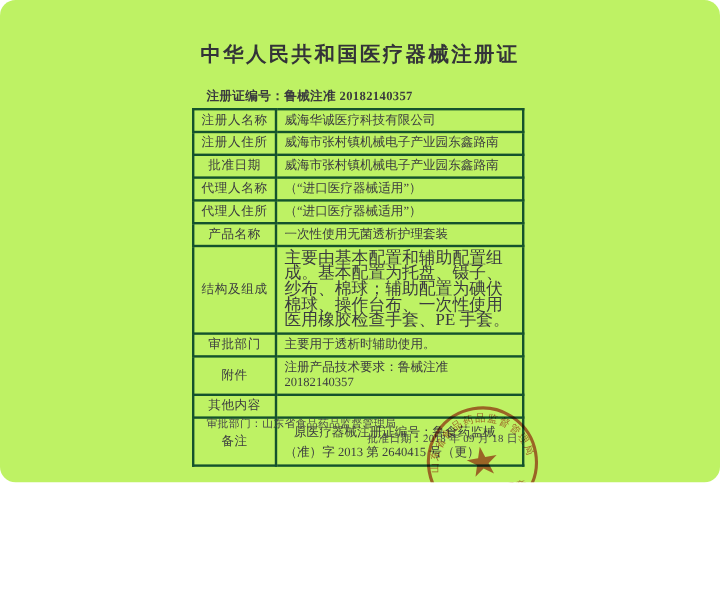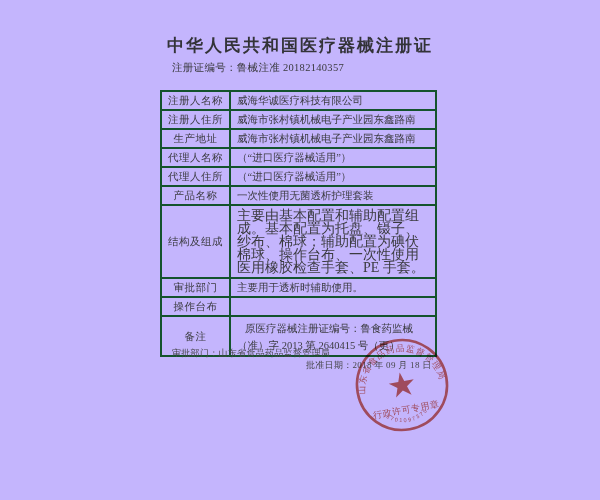--- a/index.html
+++ b/index.html
@@ -1,33 +1,34 @@
 <!DOCTYPE html>
 <html><head>
 <meta charset="utf-8">
 <style>
   * { margin:0; padding:0; box-sizing:border-box; }
   html,body { background:#ffffff; }
   .page {
     position:relative;
-    width:600px; height:500px;
-    background:#c4b5fd;
+    width:600px; height:402px;
+    background:#bef264;
     overflow:hidden;
     font-family:"Liberation Serif","DejaVu Serif",serif;
     color:#3b3b40;
+    border-radius:13px;
   }
   .doc-title {
     position:absolute; top:34px; left:0; width:100%;
     text-align:center;
     font-size:17px; font-weight:600; letter-spacing:2px;
     color:#333338;
   }
   .cert-line {
-    position:absolute; top:61px; left:172px;
-    font-size:10.5px; font-weight:400; letter-spacing:0.3px;
+    position:absolute; top:73px; left:172px;
+    font-size:10.5px; font-weight:700; letter-spacing:0.3px;
     color:#3a3a3e;
   }
   table.reg-table {
     position:absolute; top:90px; left:160px;
     width:277px;
     border-collapse:collapse;
     font-size:10.5px;
     color:#3b3b40;
   }
   table.reg-table td {
@@ -72,21 +73,21 @@
     <tbody>
       <tr>
         <td class="lbl">注册人名称</td>
         <td class="val">威海华诚医疗科技有限公司</td>
       </tr>
       <tr>
         <td class="lbl">注册人住所</td>
         <td class="val">威海市张村镇机械电子产业园东鑫路南</td>
       </tr>
       <tr>
-        <td class="lbl">生产地址</td>
+        <td class="lbl">批准日期</td>
         <td class="val">威海市张村镇机械电子产业园东鑫路南</td>
       </tr>
       <tr>
         <td class="lbl">代理人名称</td>
         <td class="val">（“进口医疗器械适用”）</td>
       </tr>
       <tr>
         <td class="lbl">代理人住所</td>
         <td class="val">（“进口医疗器械适用”）</td>
       </tr>
@@ -95,22 +96,26 @@
         <td class="val">一次性使用无菌透析护理套装</td>
       </tr>
       <tr class="row-structure">
         <td class="lbl">结构及组成</td>
         <td class="val">主要由基本配置和辅助配置组成。基本配置为托盘、镊子、纱布、棉球；辅助配置为碘伏棉球、操作台布、一次性使用医用橡胶检查手套、PE 手套。</td>
       </tr>
       <tr>
         <td class="lbl">审批部门</td>
         <td class="val">主要用于透析时辅助使用。</td>
       </tr>
+      <tr>
+        <td class="lbl">附件</td>
+        <td class="val">注册产品技术要求：鲁械注准 20182140357</td>
+      </tr>
       <tr class="row-other">
-        <td class="lbl">操作台布</td>
+        <td class="lbl">其他内容</td>
         <td class="val"></td>
       </tr>
       <tr class="row-remark">
         <td class="lbl">备注</td>
         <td class="val">原医疗器械注册证编号：鲁食药监械（准）字 2013 第 2640415 号（更）</td>
       </tr>
     </tbody>
   </table>
 
   <div class="footer-dept">审批部门：山东省食品药品监督管理局</div>

